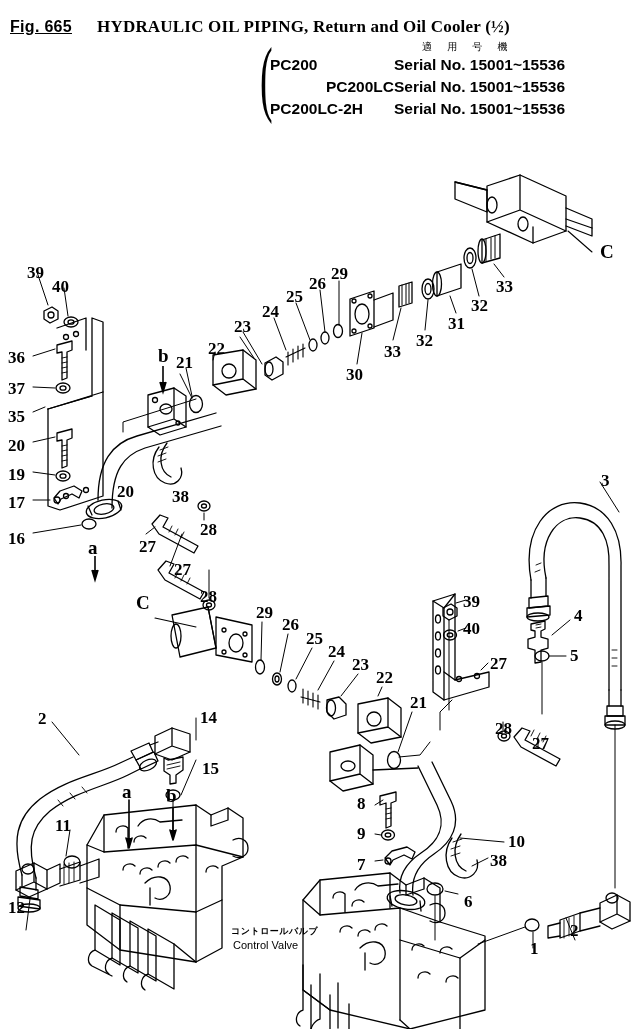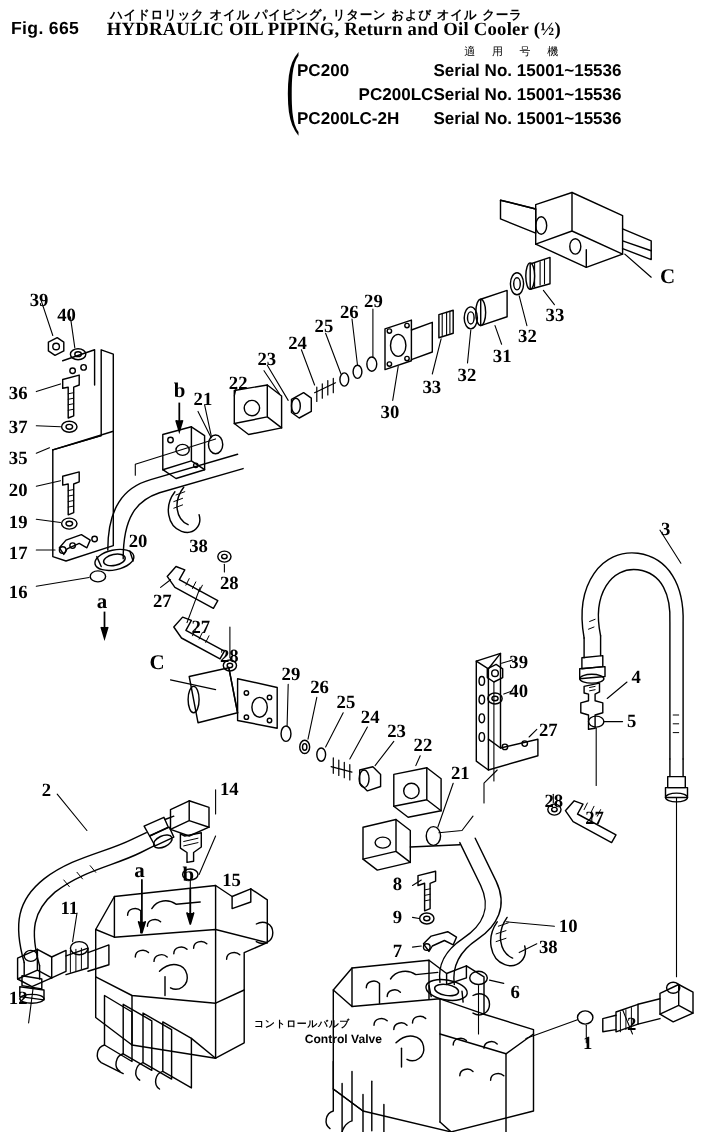--- a/index.html
+++ b/index.html
@@ -11,21 +11,21 @@
   #page{position:absolute;inset:0;width:638px;height:1029px;}
 
   
   .hdr-jp{
     position:absolute;left:100px;top:6px;width:440px;
     font-size:11.5px;font-weight:bold;letter-spacing:.5px;
     font-family:"DejaVu Sans",sans-serif;white-space:nowrap;
   }
   .hdr-fig{
     position:absolute;left:10px;top:18px;
-    font-size:16px;font-weight:bold;letter-spacing:.3px;white-space:nowrap;
+    font-size:16px;font-weight:bold;letter-spacing:.3px;white-space:nowrap;text-decoration:underline;
   }
   .hdr-title{
     position:absolute;left:97px;top:17px;
     font-size:17px;font-weight:bold;letter-spacing:.2px;white-space:nowrap;font-family:Liberation Serif, serif;
   }
   
   .ser-wrap{position:absolute;left:258px;top:40px;width:372px;height:80px;}
   .ser-paren{
     position:absolute;top:-4px;font-size:84px;font-weight:300;
     font-family:"Liberation Serif",serif;line-height:1;
@@ -52,29 +52,28 @@
   }
   .mark{
     position:absolute;font-size:19px;font-weight:bold;
     font-family:"Liberation Serif",serif;line-height:1;white-space:nowrap;
   }
   .cap-jp{
     position:absolute;font-size:9px;font-weight:bold;
     font-family:"DejaVu Sans",sans-serif;letter-spacing:.5px;white-space:nowrap;
   }
   .cap-en{
-    position:absolute;font-size:11px;font-weight:bold;white-space:nowrap;margin-left:44px;
+    position:absolute;font-size:11px;font-weight:normal;white-space:nowrap;
   }
 </style>
 </head>
 <body>
 
 <div id="page">
 
-  <div class="hdr-jp">ハイドロリック オイル パイピング, リターン および オイル クーラ</div>
   <div class="hdr-fig">Fig. 665</div>
   <div class="hdr-title">HYDRAULIC OIL PIPING, Return and Oil Cooler (½)</div>
 
   <div class="ser-wrap">
     <div class="ser-paren l">(</div>
 
     <div class="ser-hdr">適 用 号 機</div>
     <div class="ser-row r0">
       <span class="m">PC200</span><span>Serial No. 15001~15536</span>
     </div>
@@ -622,21 +621,21 @@
   <div class="lbl" style="left:306px;top:630px">25</div>
   <div class="lbl" style="left:328px;top:643px">24</div>
   <div class="lbl" style="left:352px;top:656px">23</div>
   <div class="lbl" style="left:376px;top:669px">22</div>
   <div class="lbl" style="left:410px;top:694px">21</div>
   <div class="lbl" style="left:495px;top:720px">28</div>
   <div class="lbl" style="left:532px;top:735px">27</div>
 
   <div class="lbl" style="left:38px;top:710px">2</div>
   <div class="lbl" style="left:200px;top:709px">14</div>
-  <div class="lbl" style="left:202px;top:791px">15</div>
+  <div class="lbl" style="left:202px;top:760px">15</div>
   <div class="lbl" style="left:55px;top:817px">11</div>
   <div class="lbl" style="left:8px;top:899px">12</div>
 
   <div class="lbl" style="left:357px;top:795px">8</div>
   <div class="lbl" style="left:357px;top:825px">9</div>
   <div class="lbl" style="left:357px;top:856px">7</div>
   <div class="lbl" style="left:508px;top:833px">10</div>
   <div class="lbl" style="left:490px;top:852px">38</div>
   <div class="lbl" style="left:464px;top:893px">6</div>
   <div class="lbl" style="left:570px;top:922px">2</div>

